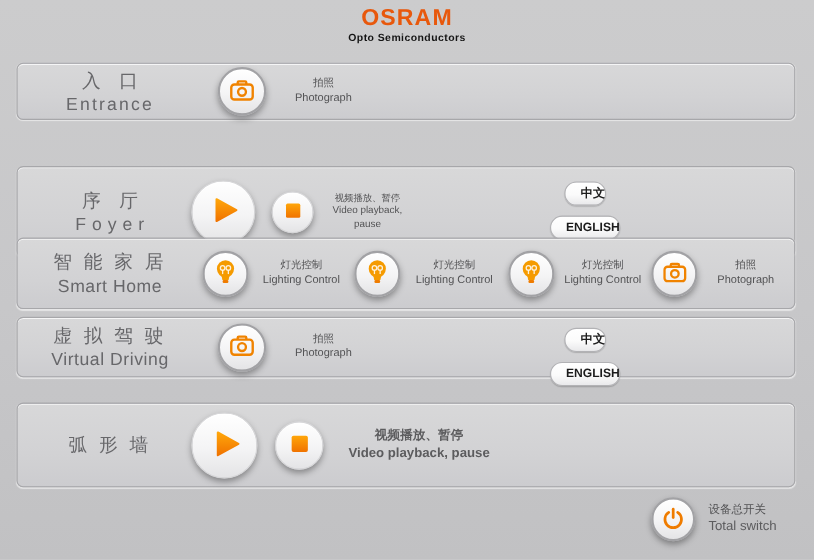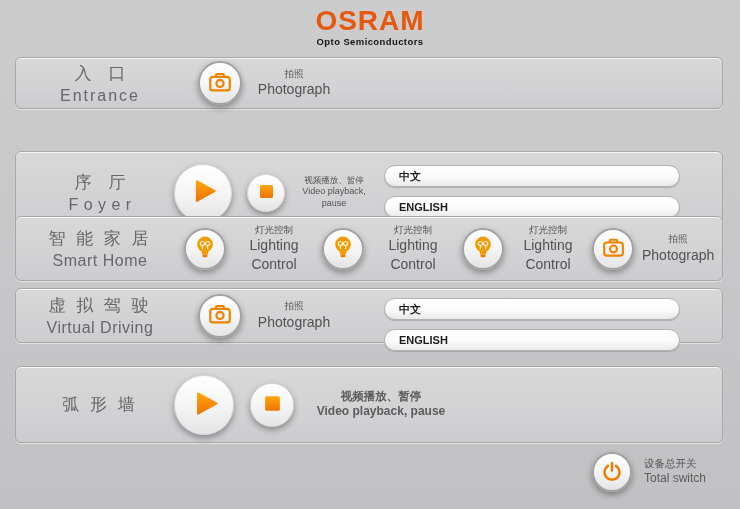--- a/index.html
+++ b/index.html
@@ -1,21 +1,21 @@
 <!DOCTYPE html>
 <html><head>
 <meta charset="utf-8">
 <style>
   html,body{margin:0;padding:0;}
   body{font-family:"Liberation Sans",sans-serif;}
   .stage{position:relative;width:740px;height:509px;overflow:hidden;
     background:linear-gradient(180deg,#cccccd 0%,#c7c7c9 55%,#c1c1c3 100%);}
   
   .hdr{position:absolute;top:6px;left:0;width:100%;text-align:center;}
-  .logo{font-size:28px;font-weight:bold;letter-spacing:1px;color:#e8580c;line-height:1.05;}
+  .logo{font-size:21px;font-weight:bold;letter-spacing:1px;color:#e8580c;line-height:1.05;}
   .logo-sub{font-size:9.5px;font-weight:bold;color:#141414;letter-spacing:.4px;margin-top:1px;}
   
   .panel{position:absolute;left:15px;width:708px;box-sizing:border-box;
     background:linear-gradient(180deg,#d8d8d9 0%,#d2d2d4 60%,#cccccf 100%);
     border:1px solid #a7a7aa;border-radius:6px;
     box-shadow:inset 0 1px 0 rgba(255,255,255,.75), 0 1px 1px rgba(255,255,255,.55);
     display:flex;align-items:center;}
   .p1{top:57px;height:52px;}
   .p2{top:127px;height:83px;margin-top:24px;}
   .p3{top:216px;height:65px;}
@@ -34,27 +34,27 @@
   .plain{border:1px solid #d6d6d8;}
   .b44{width:44px;height:44px;}
   .b42{width:42px;height:42px;}
   .b58{width:58px;height:58px;}
   .b60{width:60px;height:60px;}
   .b40{width:40px;height:40px;}
   .b38{width:38px;height:38px;}
   
   .lbl{text-align:center;color:#525254;line-height:1.3;}
   .lbl .zh{font-size:9.5px;}
-  .lbl .en{font-size:14px;}
+  .lbl .en{font-size:10px;}
   .lbl.small .zh{font-size:8.5px;}
   .lbl.small .en{font-size:9px;}
   .lbl.big .zh{font-size:11.5px;font-weight:bold;color:#5c5c5e;}
   .lbl.big .en{font-size:12px;font-weight:bold;color:#5c5c5e;}
   
-  .langs{position:absolute;left:368px;width:296px;display:flex;flex-direction:column;}
+  .langs{position:absolute;left:368px;width:296px;display:flex;flex-direction:column;align-items:center;}
   .langs.y14{top:13px;gap:9px;}
   .langs.y9{top:9px;gap:9px;}
   .lang-btn{height:22px;border-radius:11px;border:1px solid #b2b2b5;
     background:linear-gradient(180deg,#ffffff 0%,#fbfbfb 55%,#e9e9eb 100%);
     box-shadow:0 1px 1px rgba(0,0,0,.18), inset 0 1px 0 #fff;
     font-size:11px;font-weight:bold;color:#1c1c1c;text-align:left;padding:0 0 0 14px;
     line-height:20px;cursor:pointer;font-family:"Liberation Sans",sans-serif;}
   
   .footer{position:absolute;top:452px;left:592px;display:flex;align-items:center;gap:12px;}
   

